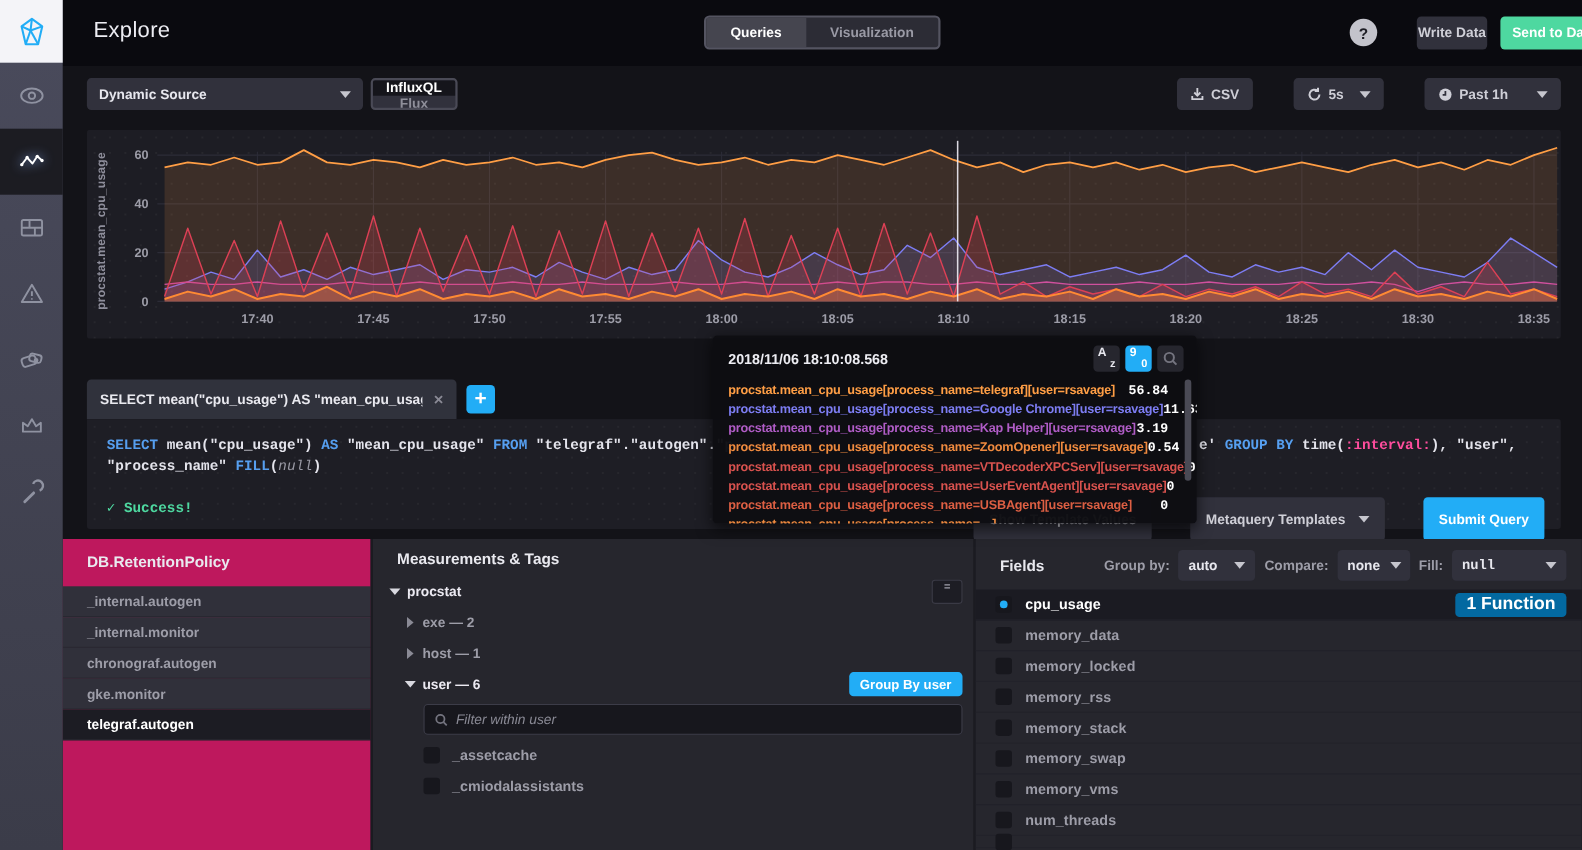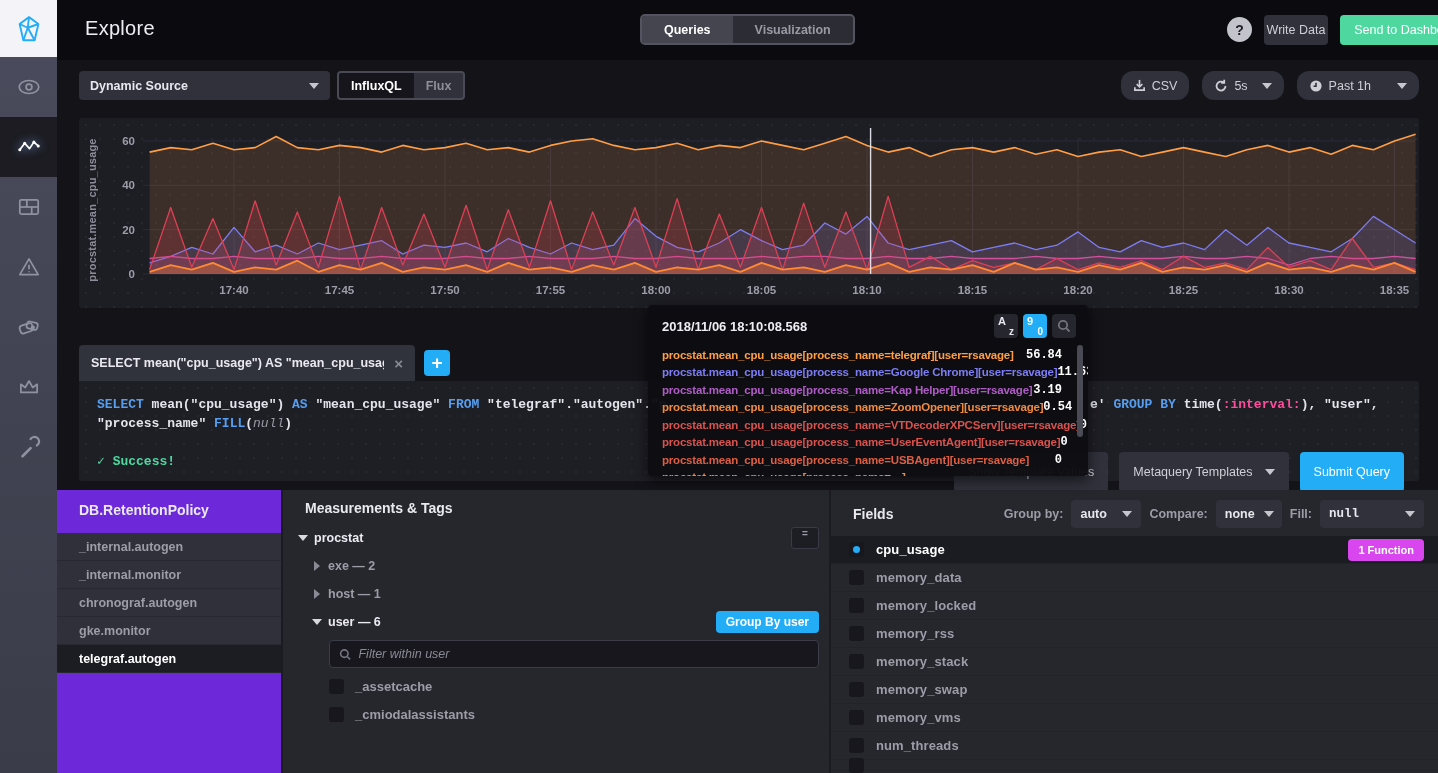--- a/index.html
+++ b/index.html
@@ -18,37 +18,37 @@
   
   .topbar { position:absolute; left:57px; top:0; right:0; height:60px; background:#0a0a0f; }
   .page-title { position:absolute; left:28px; top:17px; font-size:20px; font-weight:400; color:#ededf3; letter-spacing:.3px; }
   .seg-toggle { position:absolute; left:583px; top:14px; height:31px; display:flex; border:2px solid #545461;
     border-radius:5px; background:#2c2c35; overflow:hidden; }
   .seg { padding:0 22px; display:flex; align-items:center; font-size:12.5px; font-weight:700; color:#9a9aa5; cursor:pointer; }
   .seg.on { background:#45454f; color:#fff; }
   .help-circle { position:absolute; left:1170px; top:17px; width:25px; height:25px; border-radius:50%;
     background:#c3c3cb; color:#1d1d24; font-weight:700; font-size:14px; display:flex; align-items:center; justify-content:center; cursor:pointer; }
   .btn { display:inline-flex; align-items:center; justify-content:center; gap:6px; background:#31313c; color:#cfcfd7;
-    border-radius:4px; font-size:12.5px; font-weight:400; cursor:pointer; }
+    border-radius:4px; font-size:12.5px; font-weight:700; cursor:pointer;margin-left:24px; }
   .btn-write { position:absolute; left:1207px; top:15px; width:64px; height:30px; }
   .btn-send { position:absolute; left:1283px; top:15px; width:136px; height:30px; background:#4ed8a0; color:#fff; }
 
   
   .src-row { position:absolute; left:57px; top:60px; right:0; height:50px; }
   .dd { background:#31313c; border-radius:4px; height:29px; display:flex; align-items:center;
     font-size:12.5px; font-weight:700; color:#e7e7ee; cursor:pointer; }
   .caret { width:0; height:0; border-left:5px solid transparent; border-right:5px solid transparent;
     border-top:6px solid #c6c6ce; margin-left:auto; }
   .dd-source { position:absolute; left:22px; top:11px; width:251px; padding:0 11px; }
   .lang-toggle { position:absolute; left:280px; top:11px; height:29px; display:flex; align-items:center;
-    background:#31313c; border:2px solid #4a4a56; border-radius:4px; overflow:hidden; }
+    background:#31313c; border:2px solid #4a4a56; border-radius:4px; overflow:hidden;flex-direction:column; }
   .lang { padding:0 12px; height:100%; display:flex; align-items:center; font-size:12.5px; font-weight:700; color:#8f8f9a; cursor:pointer; }
   .lang.on { background:#15151b; color:#fff; }
   .right-ctrls { position:absolute; right:19px; top:11px; display:flex; gap:13px; }
-  .ctrl { height:29px; padding:0 12px;border-radius:12px; }
+  .ctrl { height:29px; padding:0 12px; }
   .ctrl svg { stroke:#cfcfd7; fill:none; stroke-width:1.8; }
 
   
   .chart-panel { position:absolute; left:79px; top:118px; width:1340px; height:190px; background:#1d1d24; border-radius:3px;
     background-image:radial-gradient(rgba(255,255,255,.045) 1px, transparent 1px); background-size:14px 14px; }
   .ylabel { position:absolute; left:-72px; top:86px; width:170px; text-align:center; transform:rotate(-90deg);
     font-size:11px; font-weight:700; color:#8e8e9b; letter-spacing:.2px; }
   .chart-svg { position:absolute; left:0; top:2px; }
   .grid { stroke:#2c2c37; stroke-width:1; }
   .ytick, .xtick { fill:#9d9da8; font-size:11.5px; font-weight:700; font-family:"Liberation Sans",sans-serif; }
@@ -86,21 +86,21 @@
   .tt-btn .c2 { position:absolute; right:4px; bottom:1px; font-size:10px; font-weight:700; }
   .tt-rows { position:relative; padding:2px 0; }
   .tt-row { display:flex; align-items:center; height:17.5px; padding:0 26px 0 14px; }
   .tt-label { font-size:11.5px; font-weight:700; letter-spacing:-.2px; white-space:nowrap; }
   .tt-val { margin-left:auto; font-family:"Liberation Mono","DejaVu Sans Mono",monospace; font-size:12px; font-weight:700; color:#fff; }
   .tt-scroll { position:absolute; right:5px; top:40px; width:6px; height:92px; background:#4a4a55; border-radius:3px; }
 
   
   .bottom { position:absolute; left:57px; top:490px; right:0; bottom:0; display:flex; }
   .col { position:relative; height:283px; }
-  .col1 { width:224px; background:#6d28d9; }
+  .col1 { width:280px; background:#be185d; }
   .col2 { width:548px; background:#26262d; border-left:2px solid #1b1b21; }
   .col3 { flex:1; background:#26262d; border-left:2px solid #1b1b21; }
   .panel-title { font-size:14px; font-weight:700; color:#e9e9ef; }
   .col1 .panel-title { position:absolute; left:22px; top:12px; }
   .db-list { position:absolute; left:0; top:43px; right:0; }
   .db-item { height:28px; display:flex; align-items:center; padding-left:22px; background:#30303a;
     border-bottom:1px solid #282831; font-size:12.5px; font-weight:700; color:#9d9da8; cursor:pointer; }
   .db-item.sel { background:#1c1c23; color:#fff; }
   .col-head { display:flex; align-items:center; padding:10px 12px 8px 22px; }
   .filter-input { flex:1; margin-left:16px; height:30px; background:#17171d; border:1px solid #3c3c48; border-radius:4px;
@@ -126,22 +126,22 @@
   .cb-label { font-size:13px; font-weight:700; color:#9d9da8; }
   .f-head { display:flex; align-items:center; padding:10px 14px 8px 22px; gap:8px; }
   .f-lbl { font-size:12.5px; font-weight:700; color:#9d9da8; margin-left:auto; }
   .f-lbl.mid, .f-lbl.fill { margin-left:0; }
   .dd-sm { height:28px; padding:0 9px; gap:9px; }
   .field-row { height:28px; display:flex; align-items:center; padding:0 14px 0 18px; gap:12px;
     border-bottom:1px solid #22222a; cursor:pointer; }
   .field-row.sel { background:#1b1b22; }
   .field-row .cb-label { letter-spacing:.1px; }
   .field-row.sel .cb-label { color:#fff; }
-  .fn-badge { margin-left:auto; height:22px; padding:0 10px; background:#d946ef; border-radius:4px; color:#fff;
-    font-size:11px; font-weight:700; display:flex; align-items:center; }
+  .fn-badge { margin-left:auto; height:22px; padding:0 10px; background:#0369a1; border-radius:4px; color:#fff;
+    font-size:16px; font-weight:700; display:flex; align-items:center; }
   .mag svg { stroke:#74747f; fill:none; stroke-width:1.8; }
 </style>
 </head>
 <body>
 
 <div class="sidebar">
   <div class="logo-tile">
     <svg width="30" height="30" viewBox="0 0 24 24">
       <g fill="none" stroke="#22adf6" stroke-width="1.5" stroke-linejoin="round">
         <polygon points="12,2.5 19.5,8 16.5,21 7.5,21 4.5,8"></polygon>

